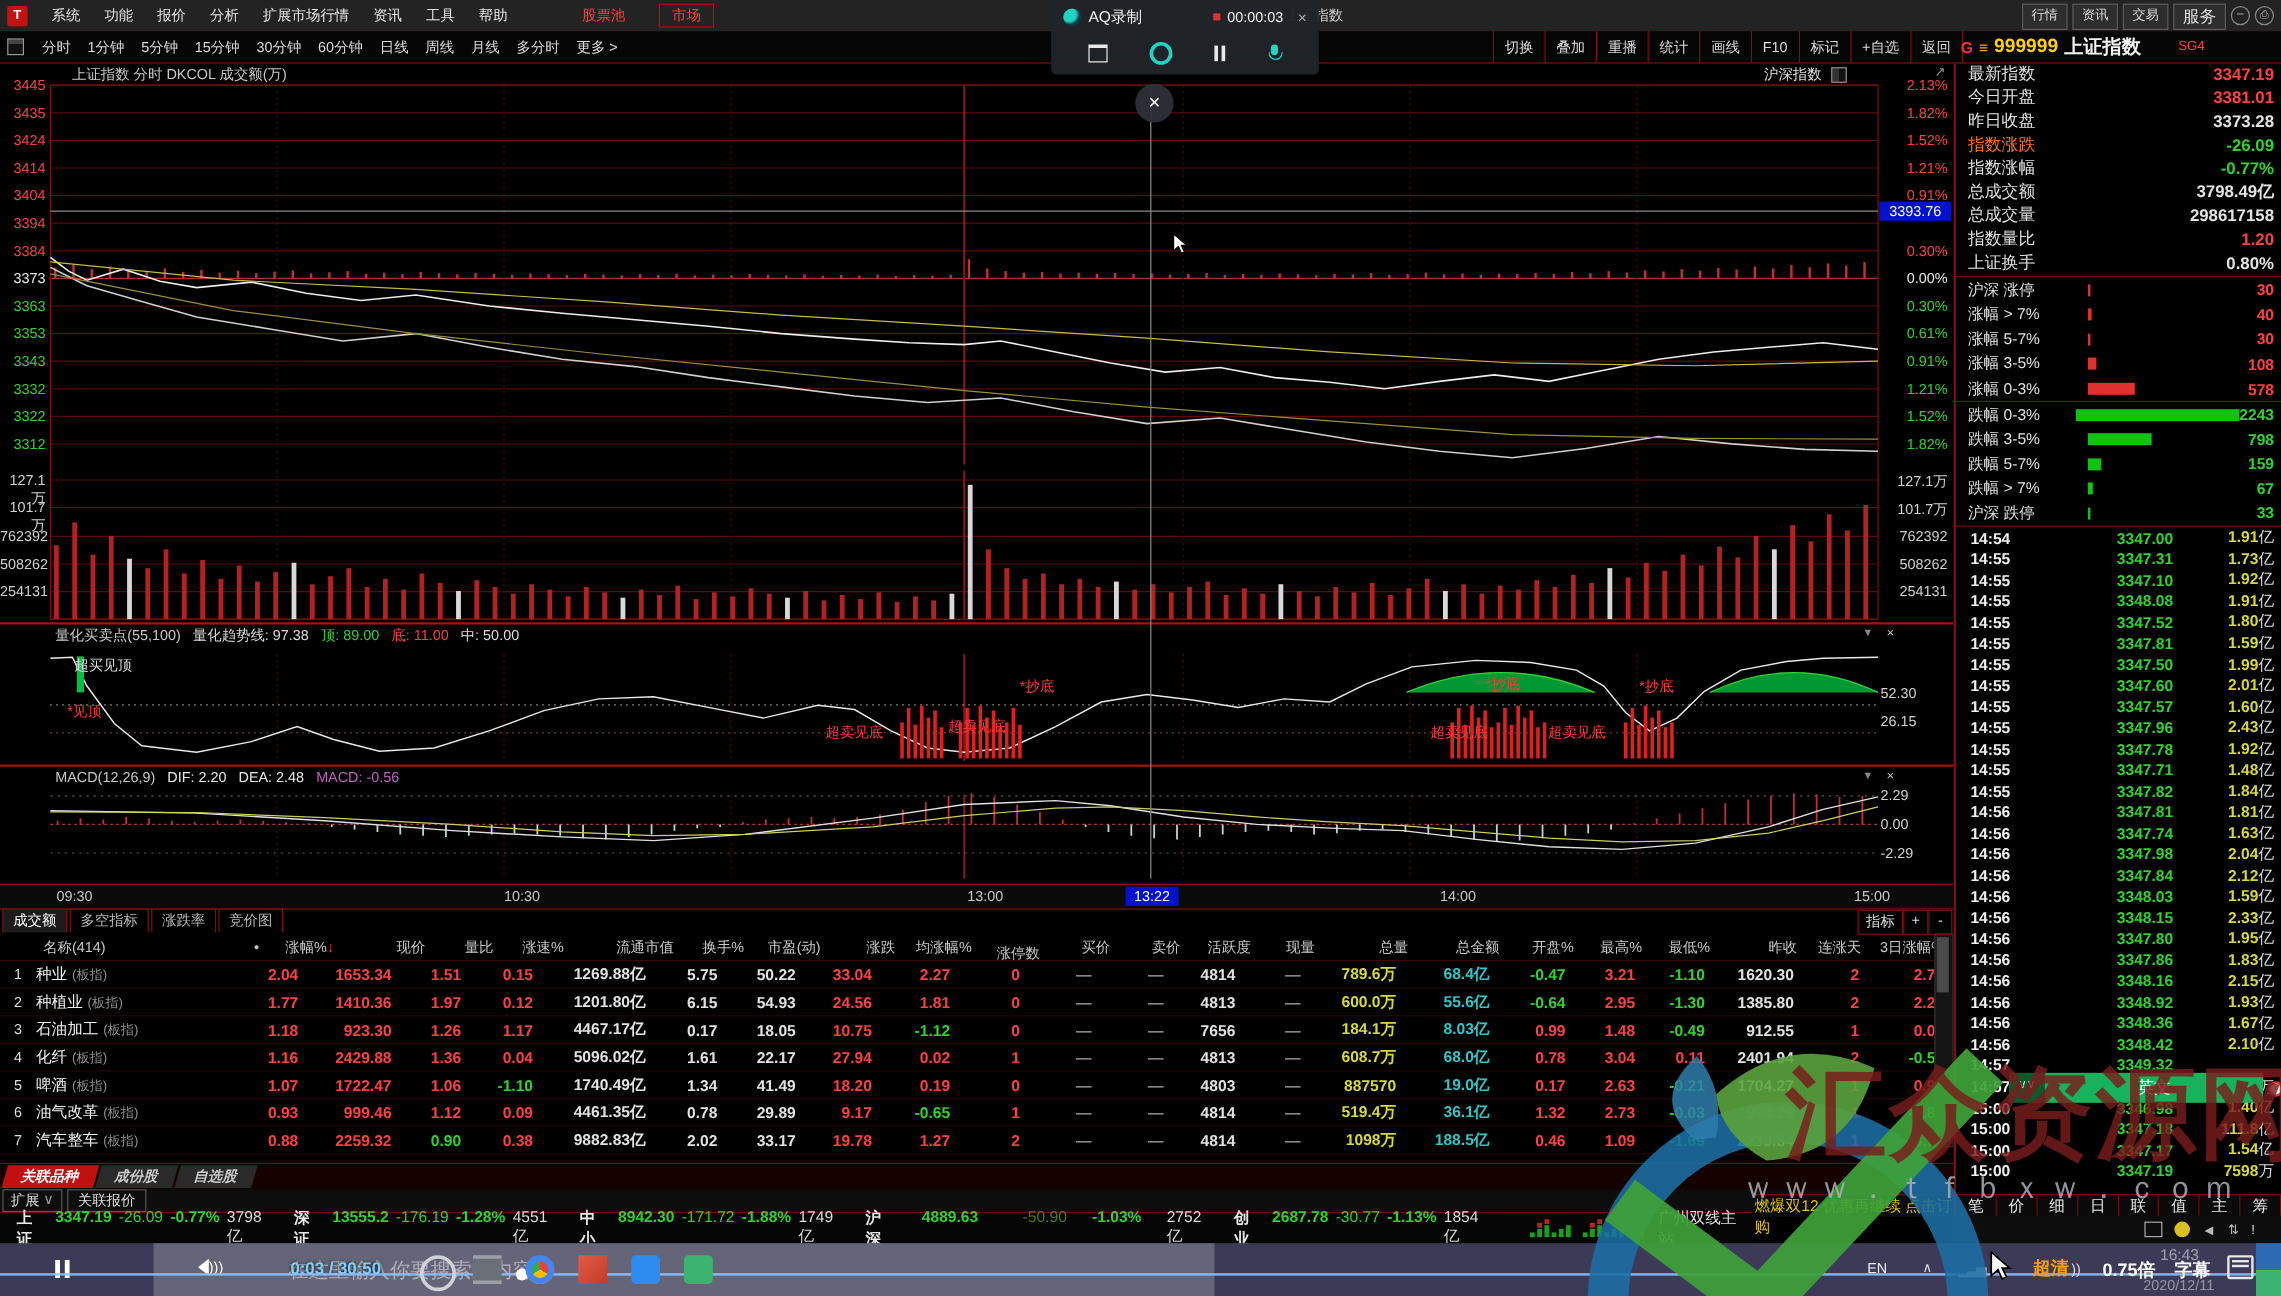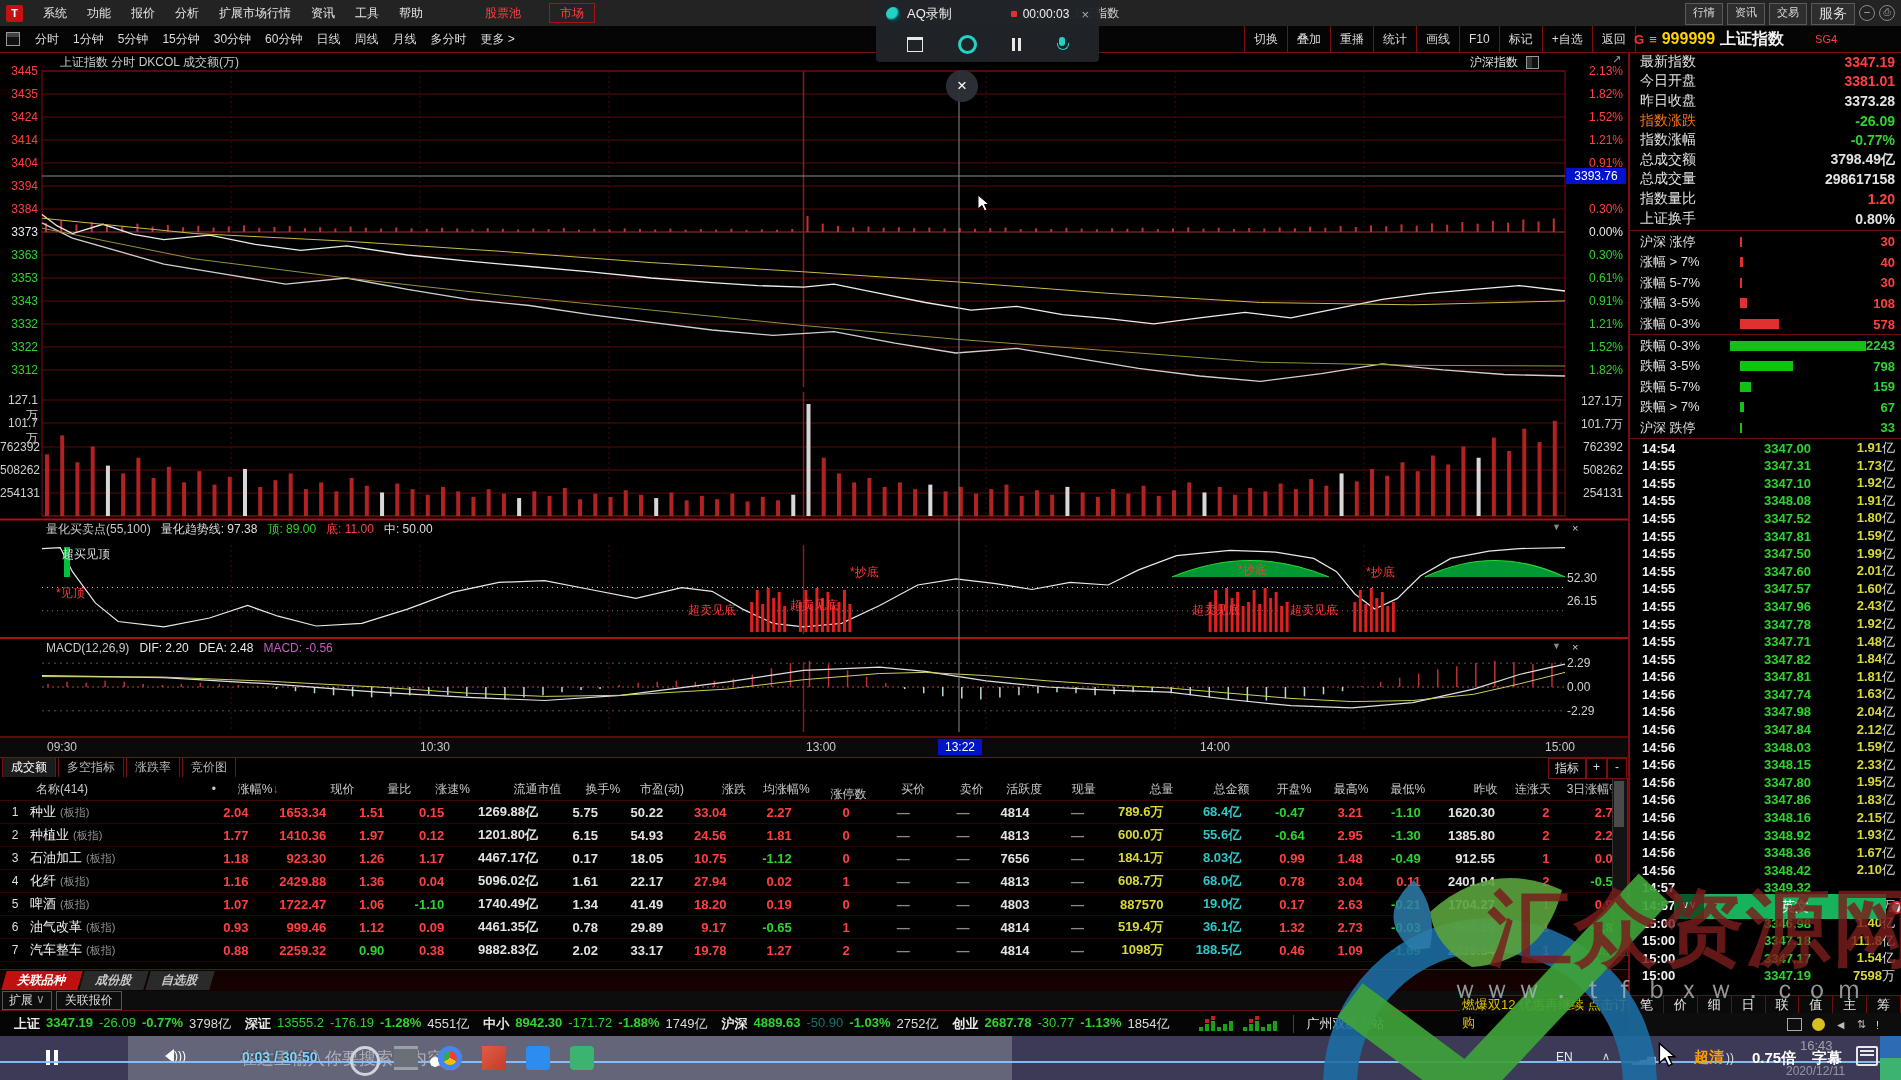--- a/index.html
+++ b/index.html
@@ -815,36 +815,36 @@
     <div style="position: absolute; left: 0px; top: 1010px; width: 1460px; height: 26px; background: rgb(5, 5, 5); border-top: 1px solid rgb(110, 12, 12); display: flex; align-items: center; font-size: 13px; z-index: 2;">
       <div style="display: flex; gap: 6px; margin-left: 14px;">
         <span style="color: rgb(232, 232, 232); font-weight: bold;">上证</span>
         <span style="color: rgb(47, 211, 47); font-weight: bold;">3347.19</span>
         <span style="color: rgb(47, 211, 47);">-26.09</span>
         <span style="color: rgb(47, 211, 47); font-weight: bold;">-0.77%</span>
         <span style="color: rgb(220, 220, 220);">3798亿</span>
       </div>
       <div style="display: flex; gap: 6px; margin-left: 14px;">
         <span style="color: rgb(232, 232, 232); font-weight: bold;">深证</span>
-        <span style="color: rgb(47, 211, 47); font-weight: normal;">13555.2</span>
+        <span style="color: rgb(47, 211, 47); font-weight: bold;">13555.2</span>
         <span style="color: rgb(47, 211, 47);">-176.19</span>
         <span style="color: rgb(47, 211, 47); font-weight: bold;">-1.28%</span>
         <span style="color: rgb(220, 220, 220);">4551亿</span>
       </div>
       <div style="display: flex; gap: 6px; margin-left: 14px;">
         <span style="color: rgb(232, 232, 232); font-weight: bold;">中小</span>
         <span style="color: rgb(47, 211, 47); font-weight: bold;">8942.30</span>
         <span style="color: rgb(47, 211, 47);">-171.72</span>
         <span style="color: rgb(47, 211, 47); font-weight: bold;">-1.88%</span>
         <span style="color: rgb(220, 220, 220);">1749亿</span>
       </div>
-      <div style="display: flex; gap: 6px; margin-left: 14px;">
+      <div style="display: flex; gap: 21px; margin-left: 14px;">
         <span style="color: rgb(232, 232, 232); font-weight: bold;">沪深</span>
         <span style="color: rgb(47, 211, 47); font-weight: bold;">4889.63</span>
-        <span style="color: #0f766e;">-50.90</span>
+        <span style="color: #4d7c0f; margin-left: 16px;">-50.90</span>
         <span style="color: rgb(47, 211, 47); font-weight: bold;">-1.03%</span>
         <span style="color: rgb(220, 220, 220);">2752亿</span>
       </div>
       <div style="display: flex; gap: 6px; margin-left: 14px;">
         <span style="color: rgb(232, 232, 232); font-weight: bold;">创业</span>
         <span style="color: rgb(47, 211, 47); font-weight: bold;">2687.78</span>
         <span style="color: rgb(47, 211, 47);">-30.77</span>
         <span style="color: rgb(47, 211, 47); font-weight: bold;">-1.13%</span>
         <span style="color: rgb(220, 220, 220);">1854亿</span>
       </div>

